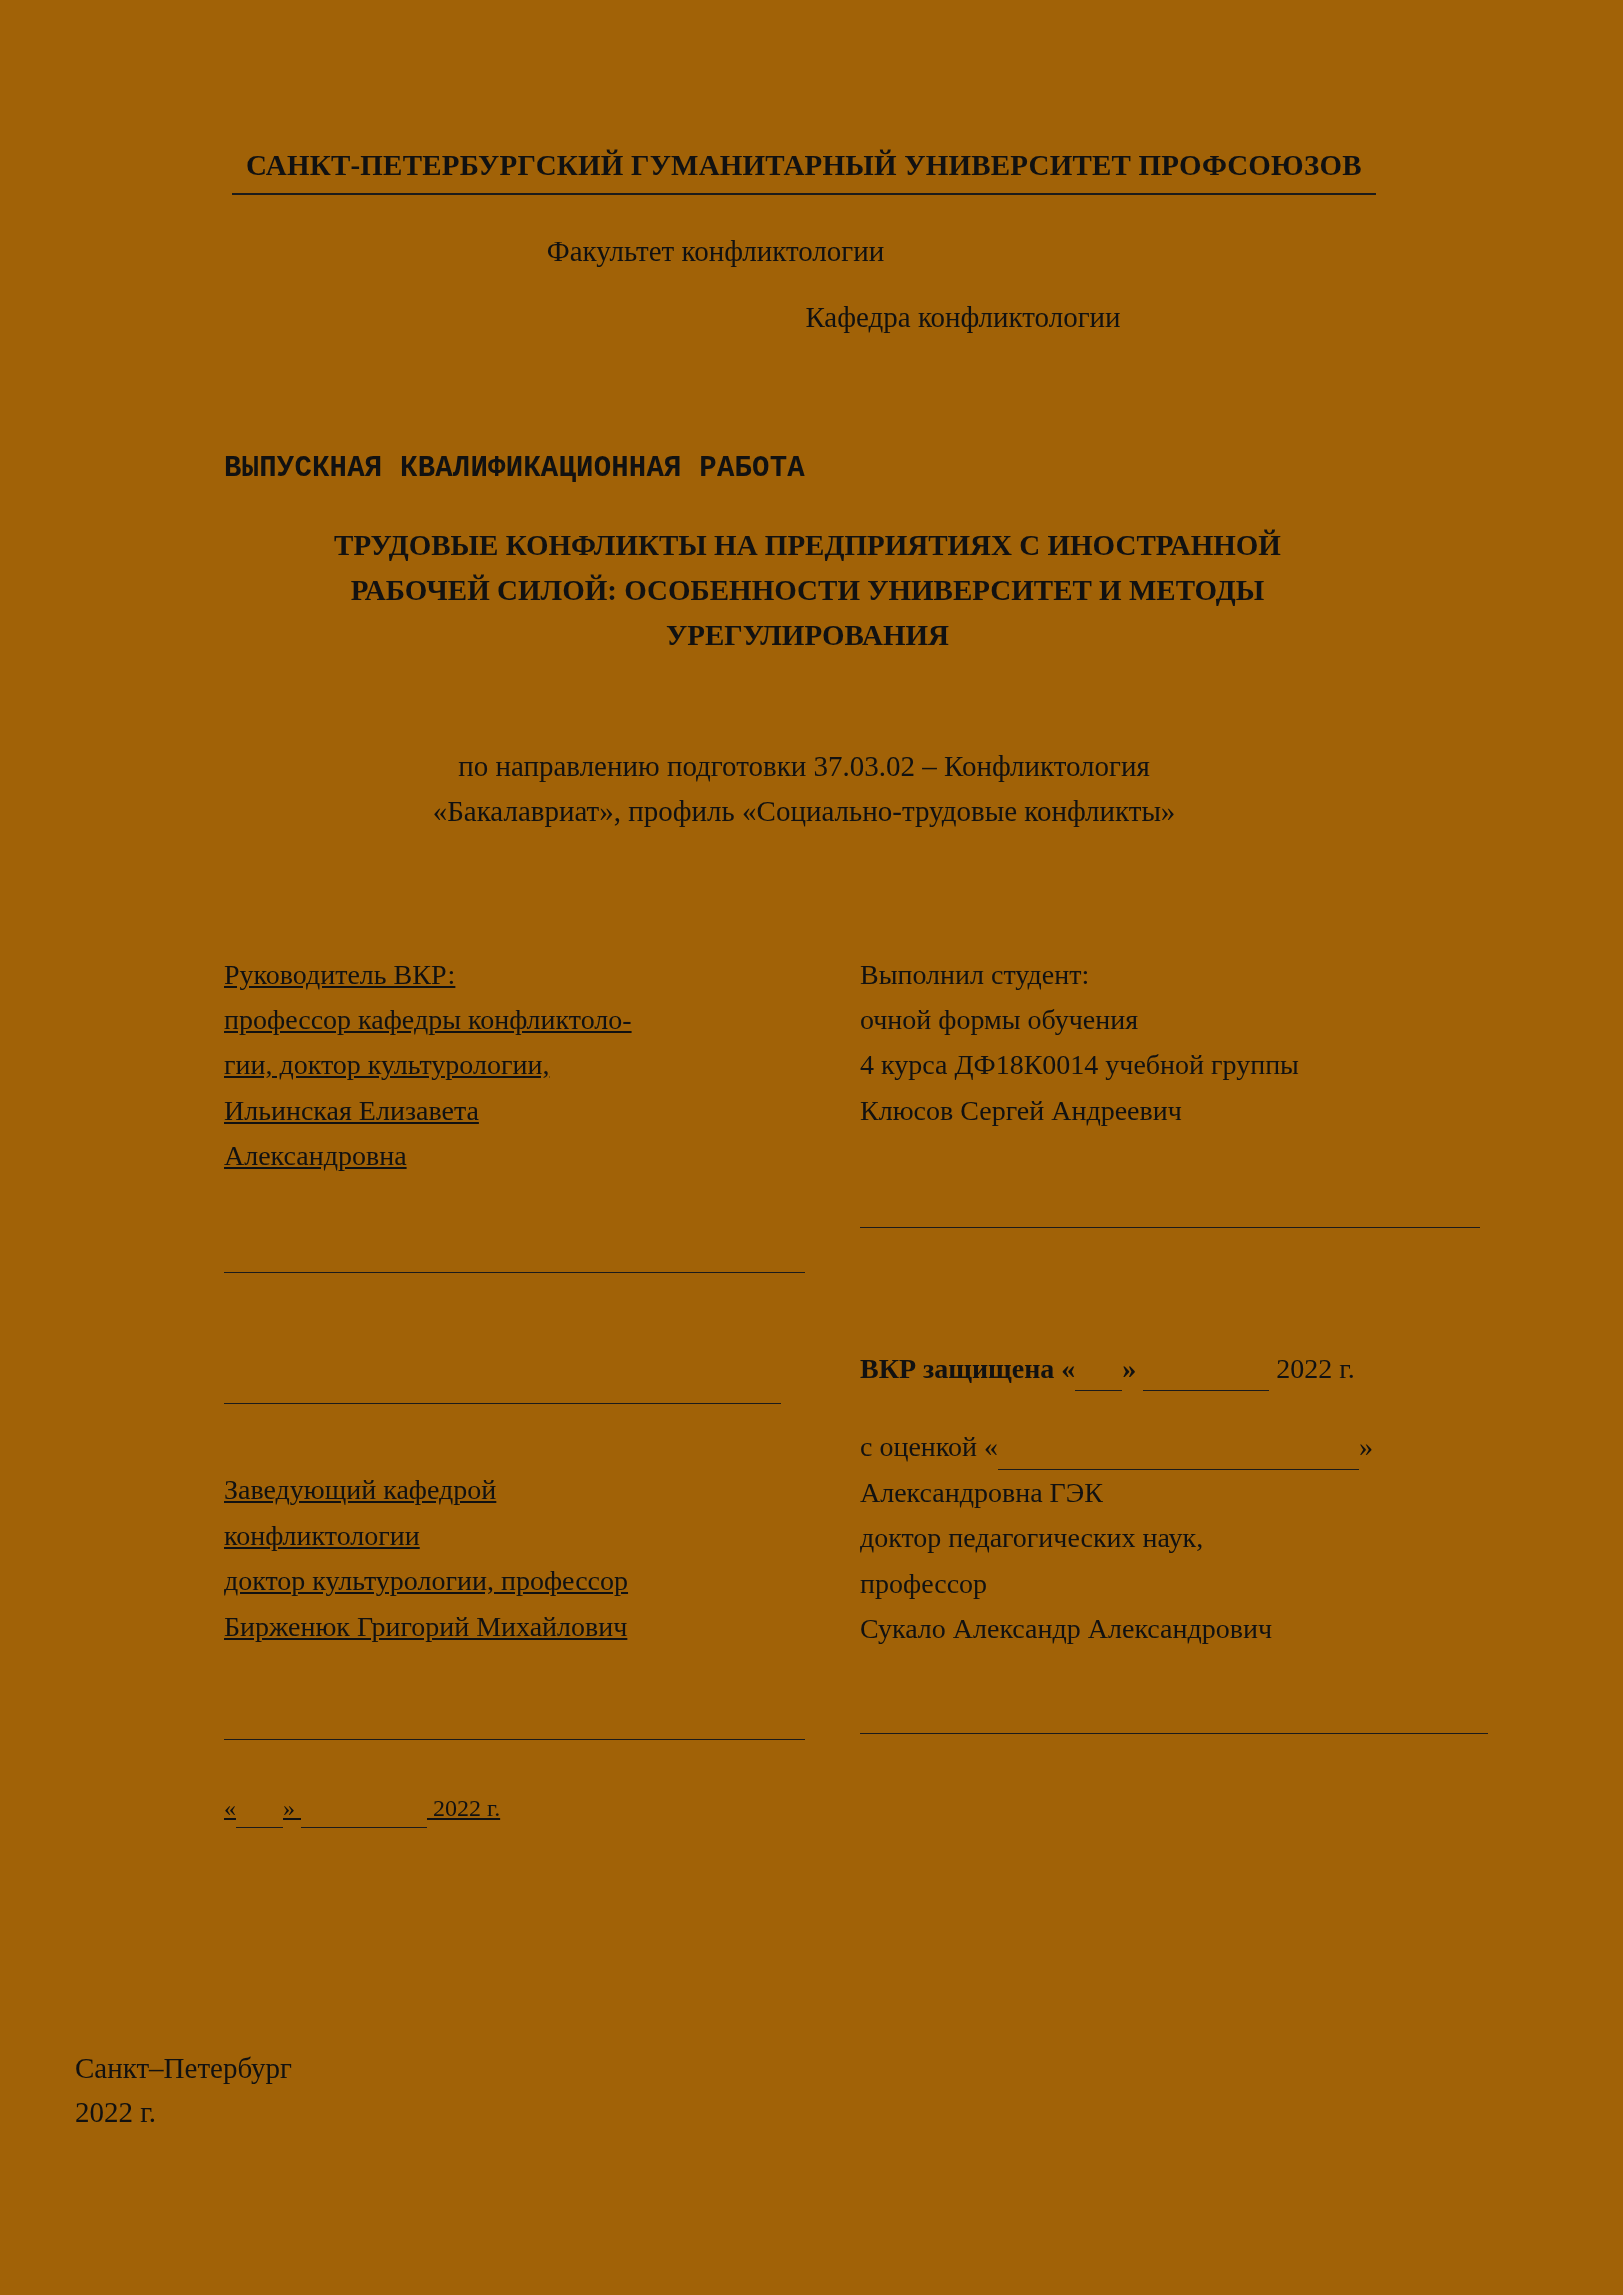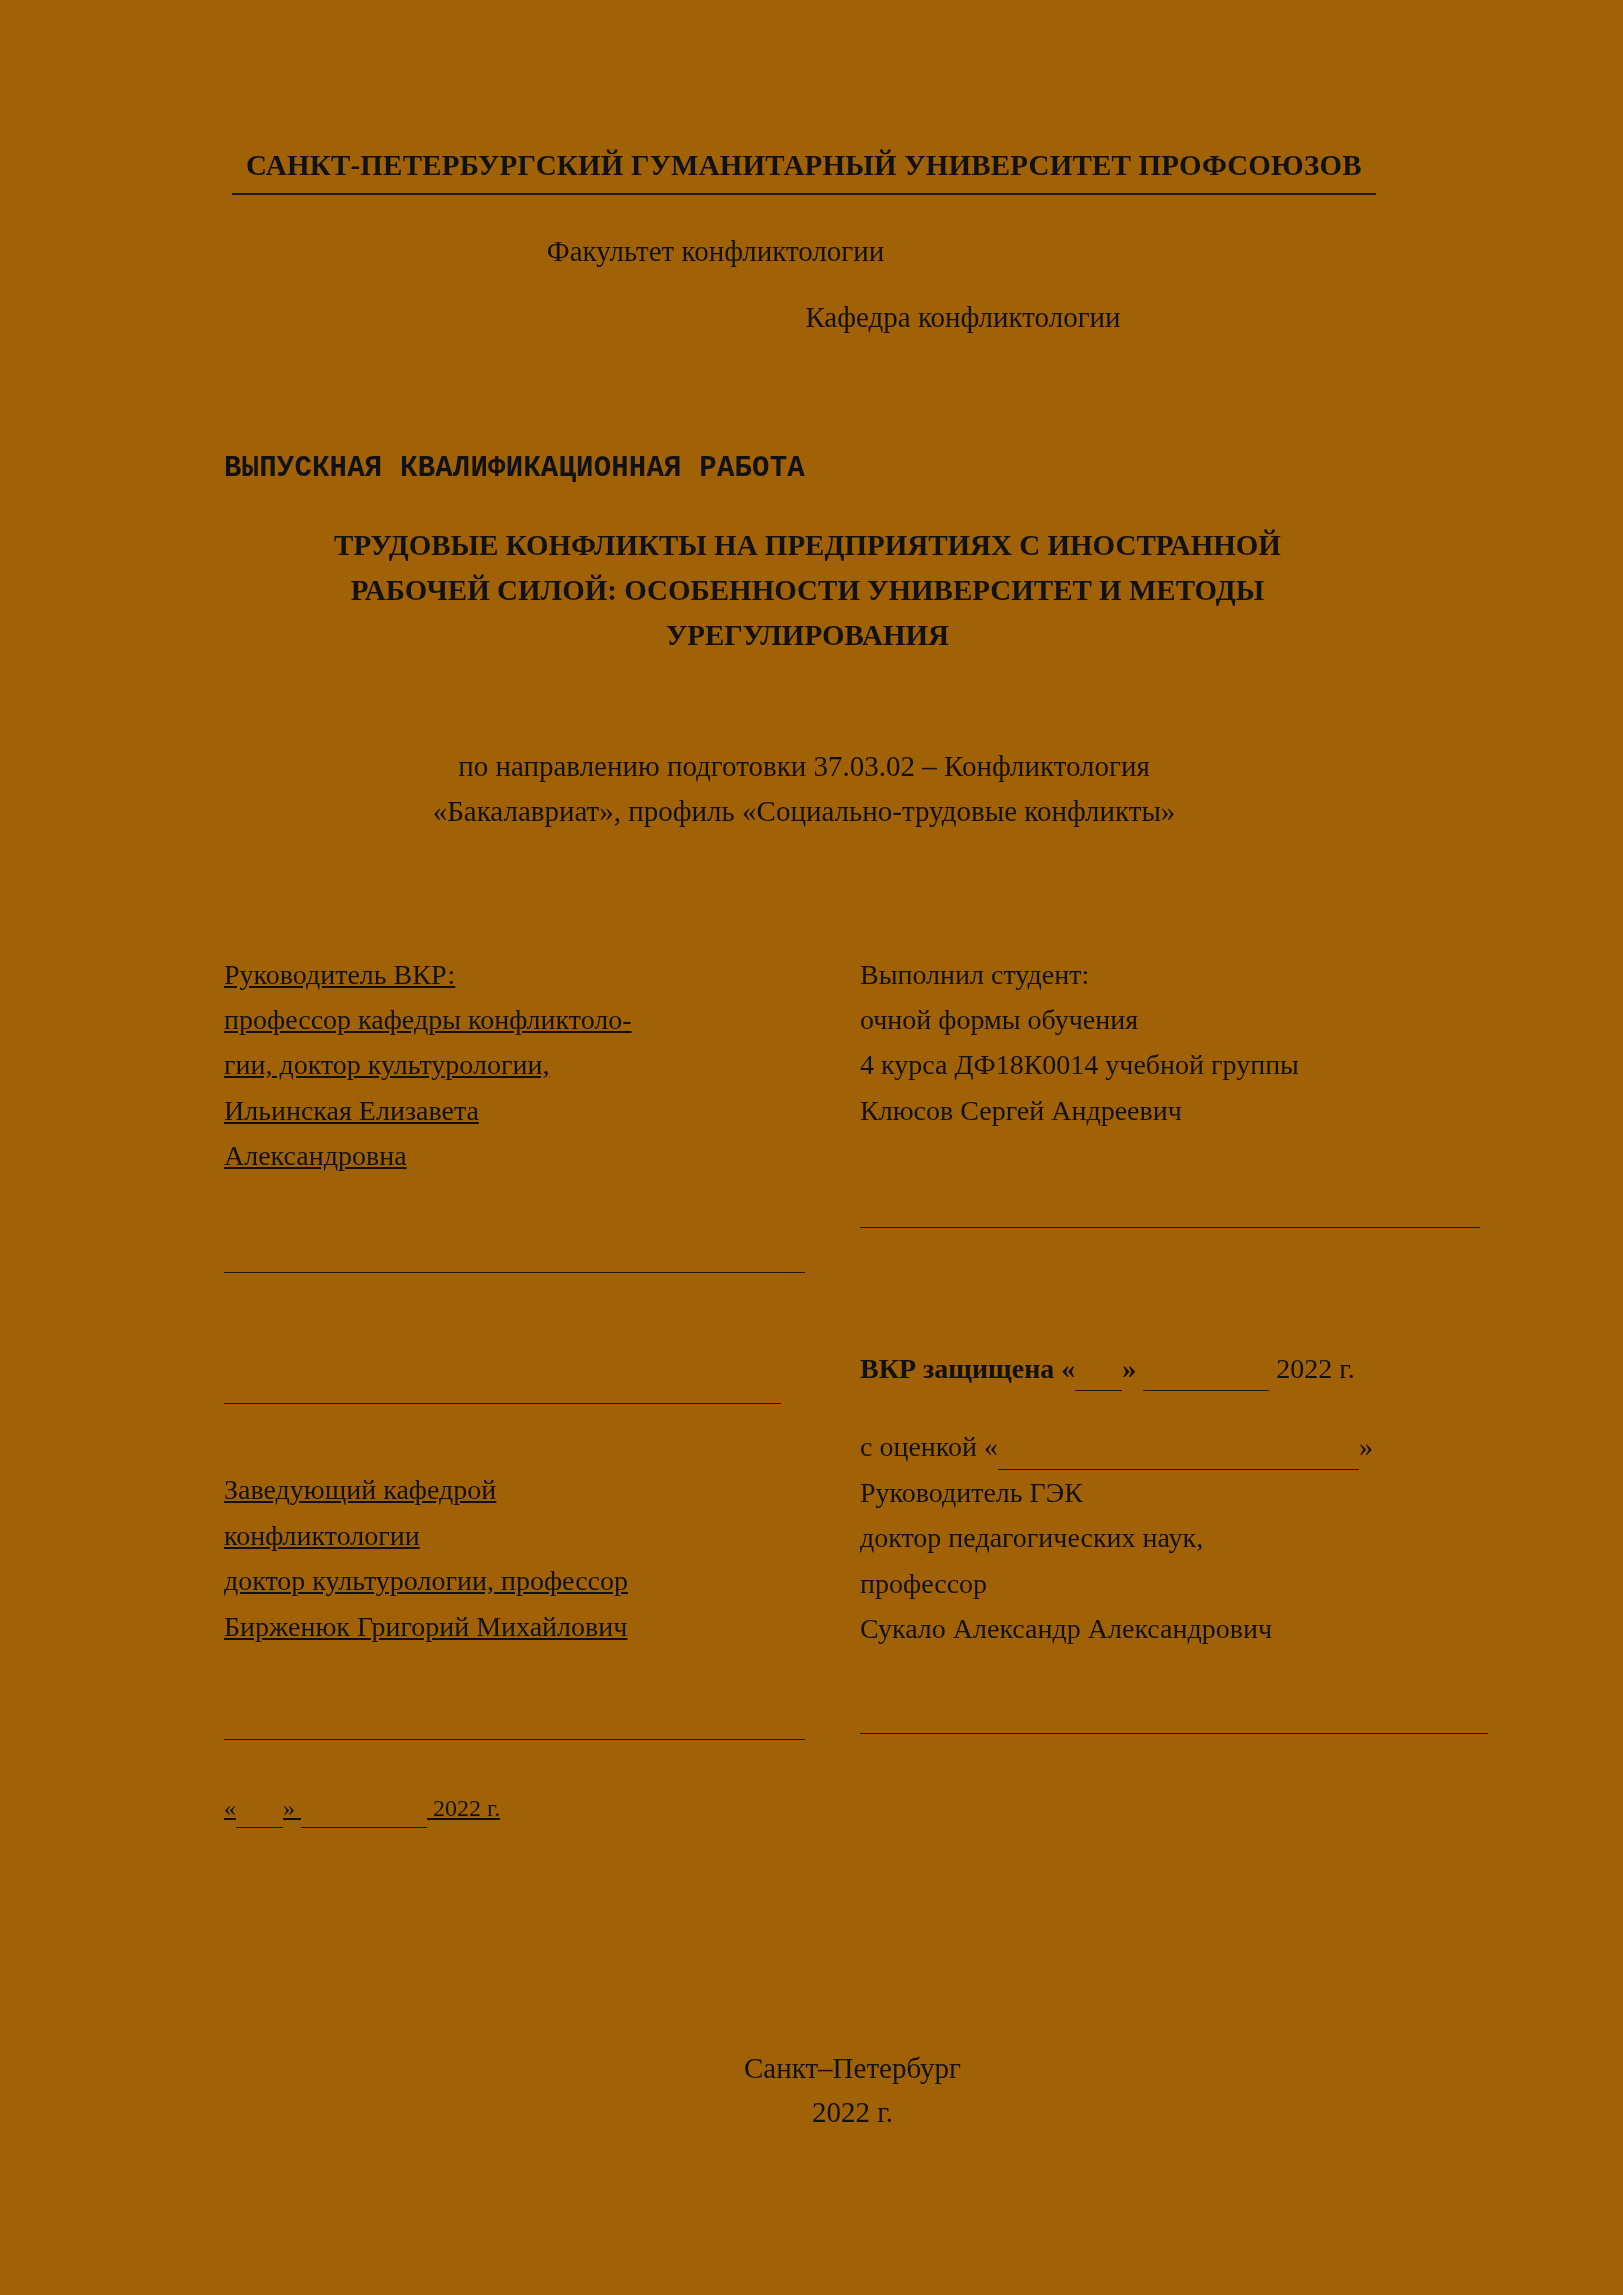--- a/index.html
+++ b/index.html
@@ -132,24 +132,24 @@
   .rule-left-3 {
     width: 581px;
     margin-top: 90px;
   }
   .date-line {
     font-size: 24px;
     margin-top: 49px;
   }
   .footer {
     position: absolute;
-    left: 15px;
+    left: 8px;
     right: 0;
     bottom: 161px;
-    text-align: center;
+    text-align: left;
     font-size: 29px;
     line-height: 1.5;
     padding-left: 67px;
   }
 </style>
 </head>
 <body>
 
 <div class="page">
 
@@ -199,21 +199,21 @@
       <div class="blk-line">очной формы обучения</div>
       <div class="blk-line">4 курса ДФ18К0014 учебной группы</div>
       <div class="blk-line">Клюсов Сергей Андреевич</div>
 
       <div class="rule rule-right-1"></div>
 
       <div class="defense"><span>ВКР защищена «</span><span class="underline-fill u-short"></span><span>» </span><span class="underline-fill u-mid"></span><span class="reg"> 2022 г.</span></div>
 
       <div class="head-blk-right">
         <div class="blk-line"><span>с оценкой «</span><span class="underline-fill u-long"></span><span>»</span></div>
-        <div class="blk-line">Руководитель ГЭК</div>
+        <div class="blk-line">Александровна ГЭК</div>
         <div class="blk-line">доктор педагогических наук,</div>
         <div class="blk-line">профессор</div>
         <div class="blk-line">Сукало Александр Александрович</div>
       </div>
 
       <div class="rule rule-right-2"></div>
     </div>
 
   </div>
 

